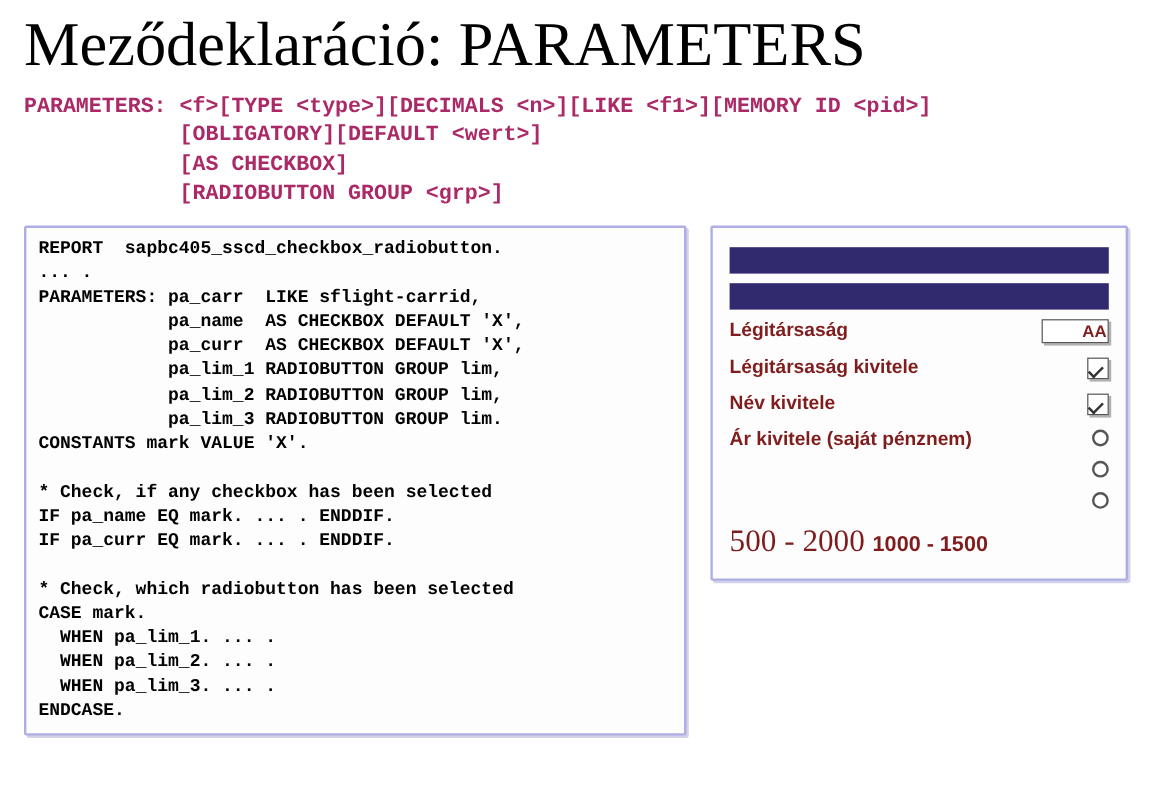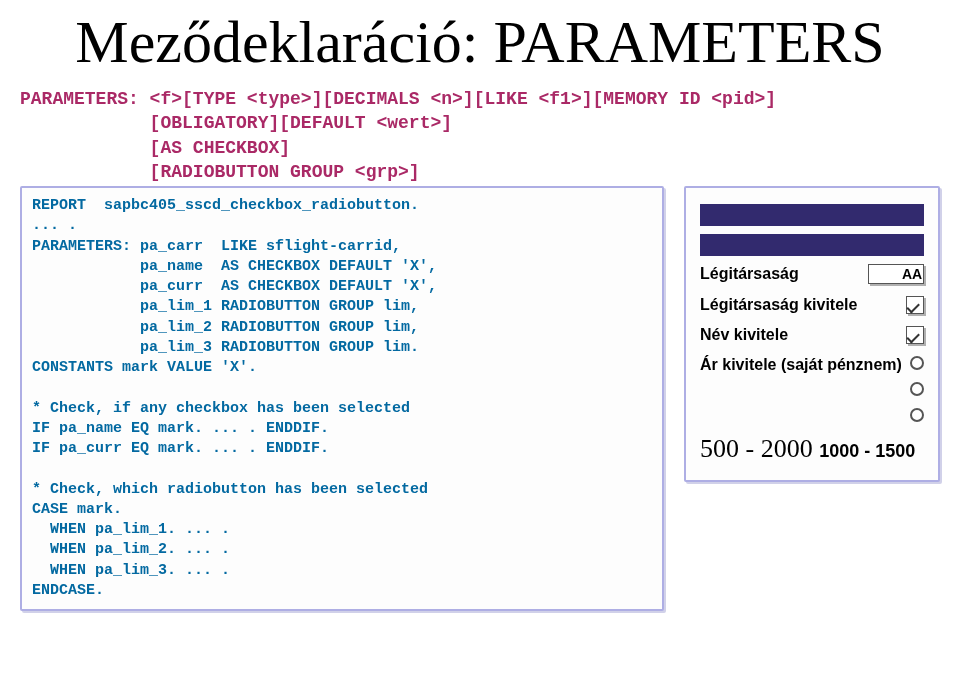--- a/index.html
+++ b/index.html
@@ -5,63 +5,63 @@
   * { box-sizing: border-box; margin: 0; padding: 0; }
   body {
     width: 960px;
     height: 674px;
     background: #ffffff;
     font-family: "Times New Roman", serif;
     padding: 8px 20px;
     position: relative;
   }
   .title {
-    font-size: 60px;
+    font-size: 52px;
     font-weight: normal;
-    text-align: center;
+    text-align: left;
     margin-bottom: 10px;
   }
   .syntax-block {
     font-family: "Courier New", monospace;
     font-size: 18px;
     font-weight: bold;
     color: #aa2966;
     line-height: 1.35;
-    margin-bottom: 2px;
+    margin-bottom: 14px;
     white-space: pre;
   }
   .two-col {
     display: flex;
     gap: 20px;
   }
   .code-box {
     flex: 1;
     border: 2px solid #aeaee4;
     border-radius: 2px;
     background: #fdfdfd;
     box-shadow: 2px 2px 0 rgba(140,140,200,0.4);
     padding: 8px 10px;
     font-family: "Courier New", monospace;
     font-size: 15px;
     font-weight: bold;
-    color: #0369a1;
+    color: #000000;
     line-height: 1.35;
     white-space: pre-wrap;
   }
   .panel {
-    width: 256px;
+    width: 348px;
     border: 2px solid #aeaee4;
     border-radius: 2px;
     background: #fdfdfd;
     box-shadow: 2px 2px 0 rgba(140,140,200,0.4);
     padding: 16px 14px;
     font-family: Arial, sans-serif;
     font-size: 16px;
     font-weight: bold;
-    color: #000000;
+    color: #7f1d1d;
     height: fit-content;
   }
   .panel .bar {
     height: 22px;
     background: #322a6e;
     margin-bottom: 8px;
   }
   .row {
     display: flex;
     align-items: center;

